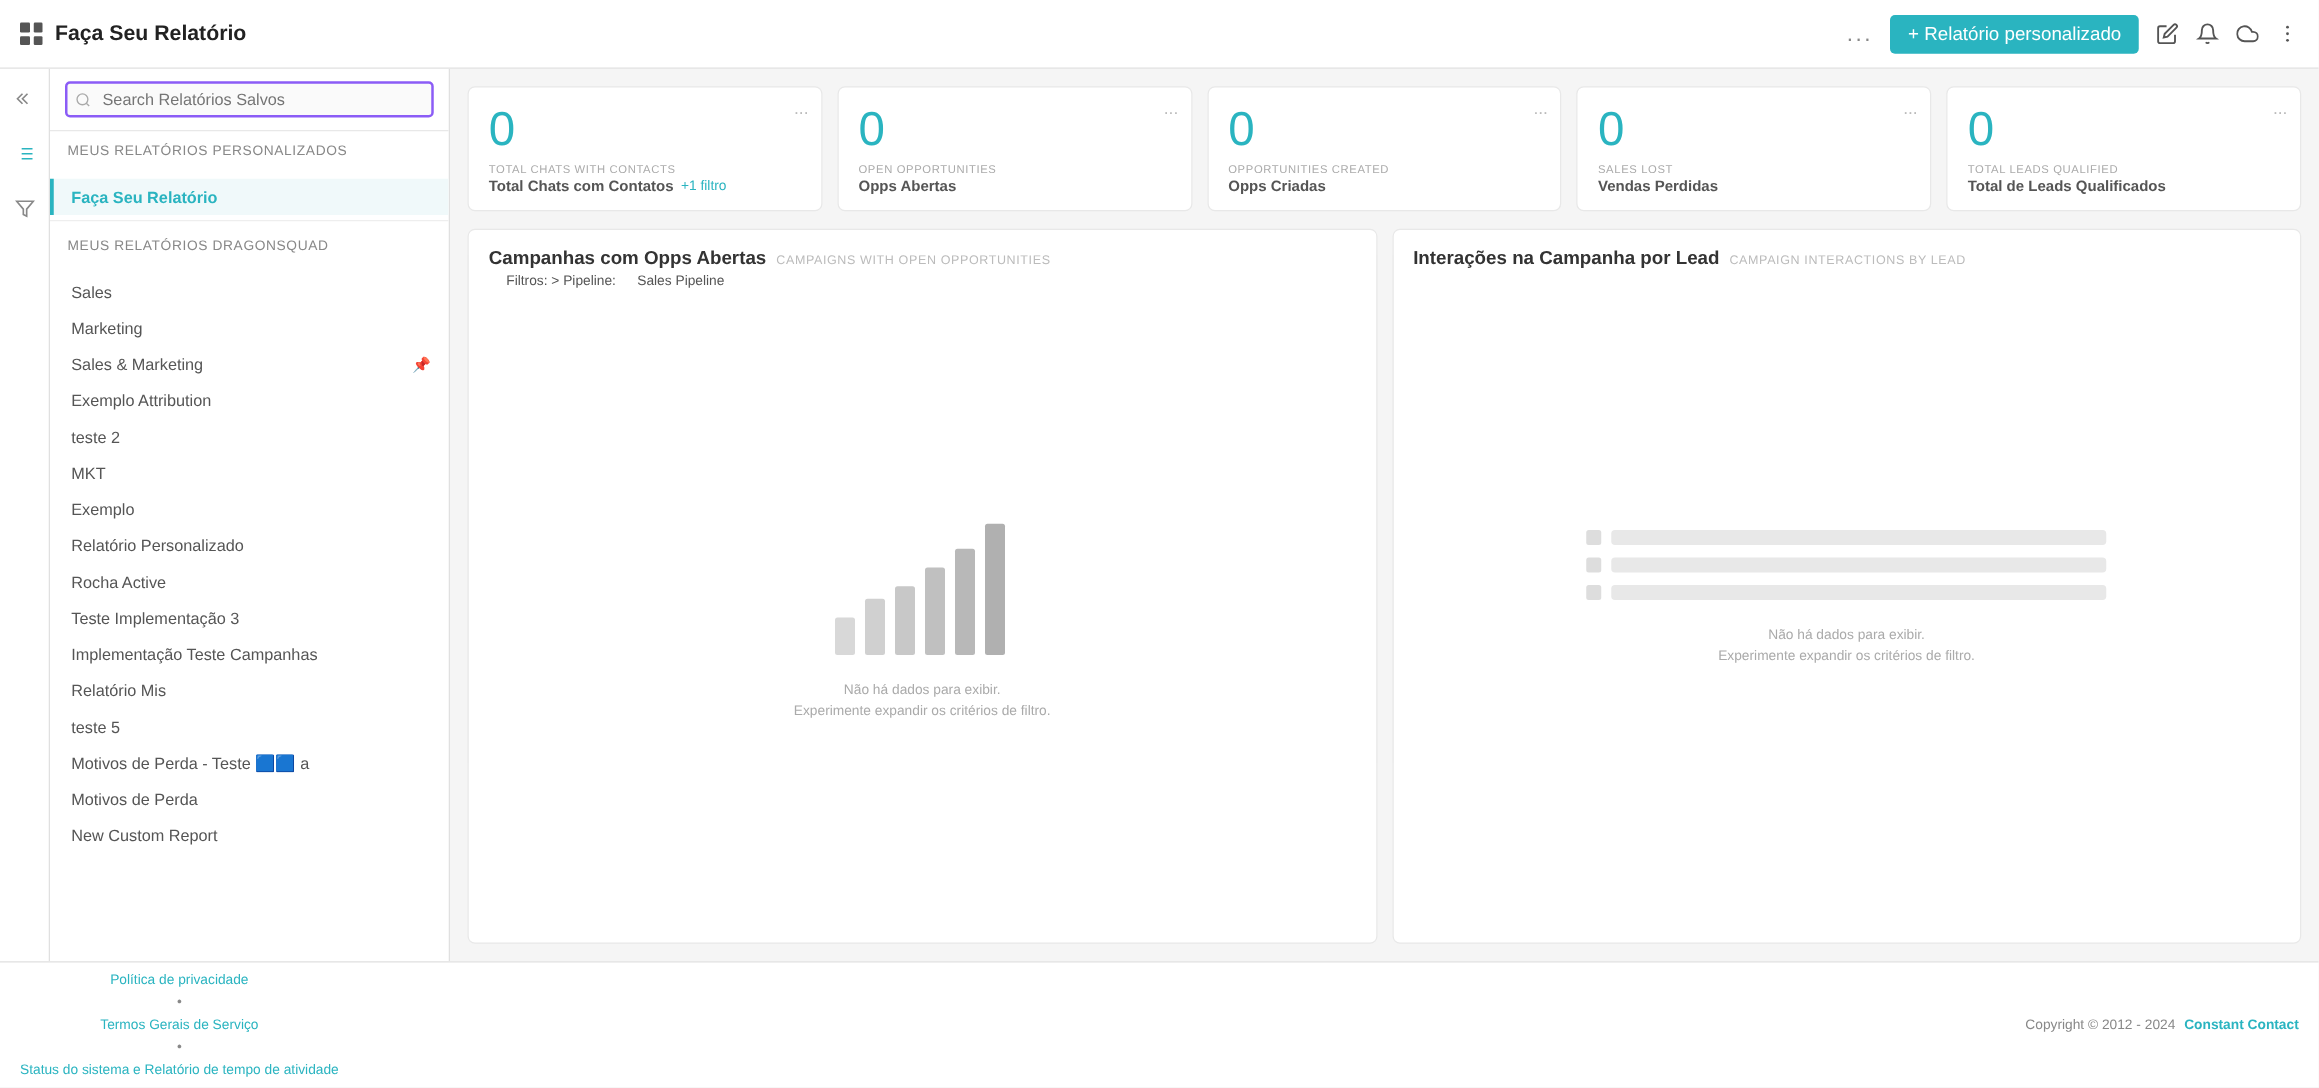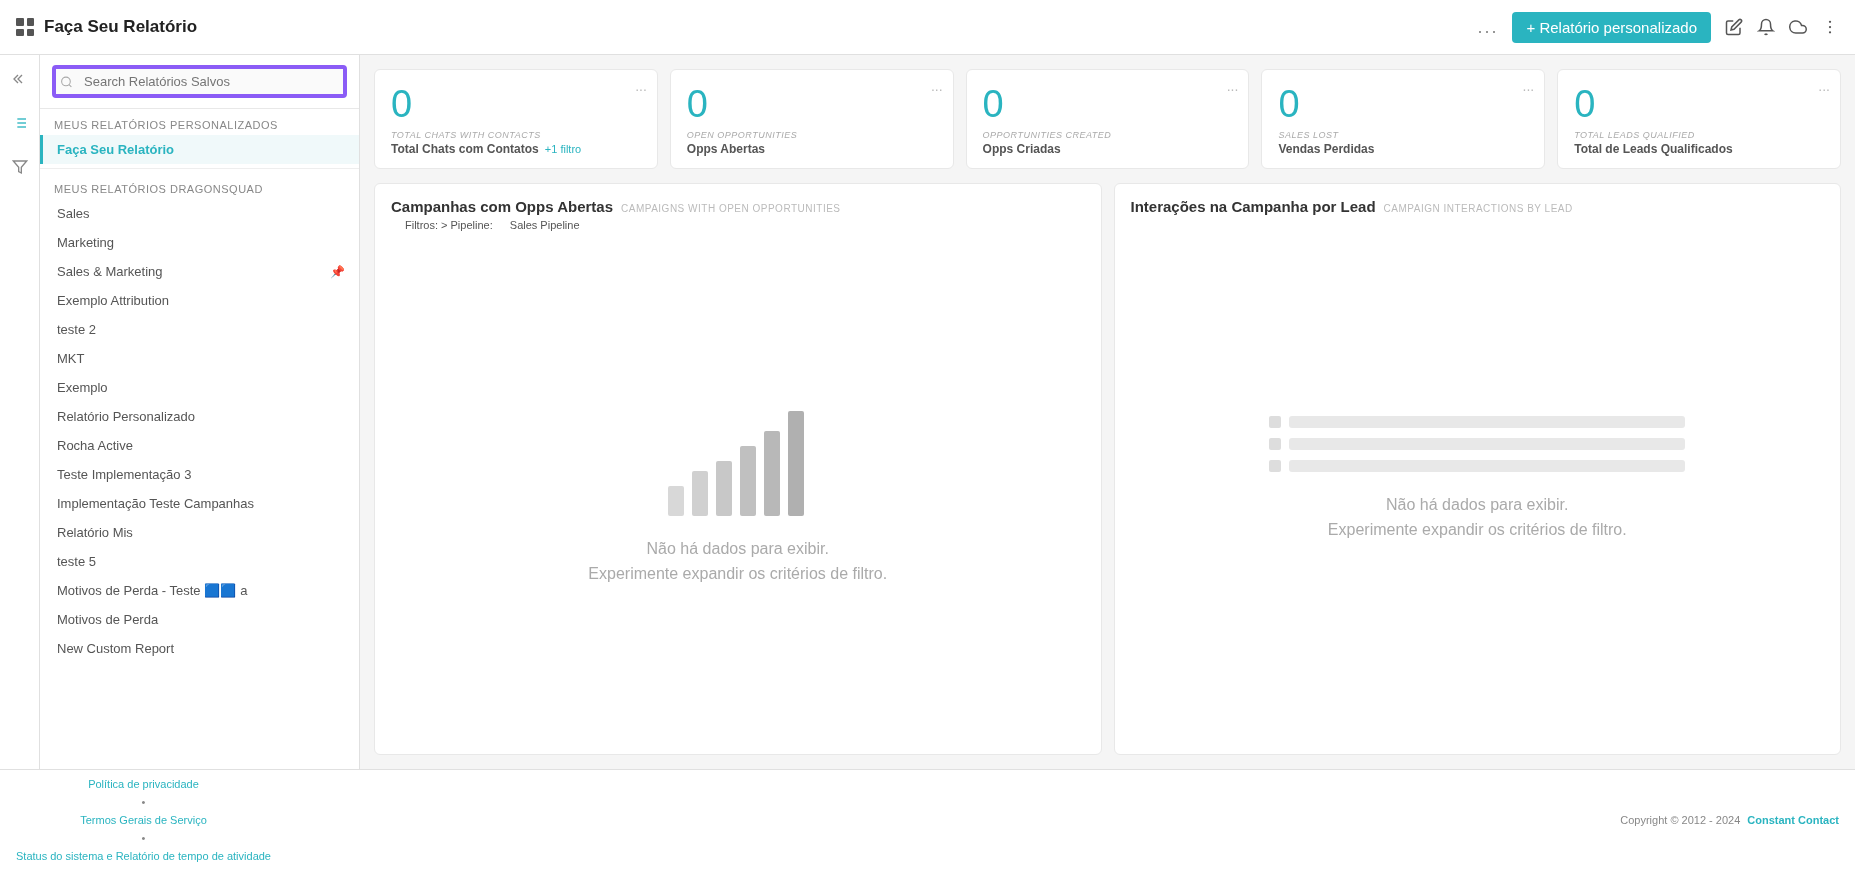--- a/index.html
+++ b/index.html
@@ -112,21 +112,21 @@
       overflow: hidden;
     }
     .search-bar {
       padding: 10px 12px;
       border-bottom: 1px solid #e8e8e8;
       display: flex;
       align-items: center;
       gap: 6px;
     }
     .search-bar input {
-      border: 4px solid #8b5cf6;
+      border: 2px solid #8b5cf6;
       border-radius: 4px;
       padding: 5px 10px 5px 28px;
       width: 100%;
       font-size: 13px;
       outline: none;
       color: #555;
       background: #fafafa;
     }
     .search-icon-wrap {
       position: relative;
@@ -137,21 +137,21 @@
       left: 8px;
       top: 50%;
       transform: translateY(-50%);
       color: #aaa;
     }
     .reports-list {
       overflow-y: auto;
       flex: 1;
     }
     .section-label {
-      padding: 10px 14px 4px;
+      padding: 10px 14px 16px;
       font-size: 11px;
       color: #888;
       text-transform: uppercase;
       letter-spacing: 0.5px;
     }
     .report-item {
       padding: 7px 14px;
       cursor: pointer;
       font-size: 13px;
       color: #2ab4c0;
@@ -221,21 +221,20 @@
       color: #2ab4c0;
       line-height: 1.1;
       margin-bottom: 4px;
     }
     .metric-card .metric-key {
       font-size: 9px;
       color: #aaa;
       text-transform: uppercase;
       letter-spacing: 0.5px;
       margin-bottom: 2px;
-      font-style: italic;
     }
     .metric-card .metric-label {
       font-size: 12px;
       color: #555;
       font-weight: 600;
     }
     .metric-card .metric-filter {
       font-size: 11px;
       color: #2ab4c0;
     }
@@ -288,21 +287,21 @@
       flex-direction: column;
       align-items: center;
       justify-content: center;
     }
     .bar-chart-svg {
       width: 160px;
       height: 130px;
       margin-bottom: 10px;
     }
     .no-data-text {
-      font-size: 16px;
+      font-size: 11px;
       color: #aaa;
       text-align: center;
       line-height: 1.6;
     }
 
     
     .skeleton-rows {
       display: flex;
       flex-direction: column;
       gap: 10px;

